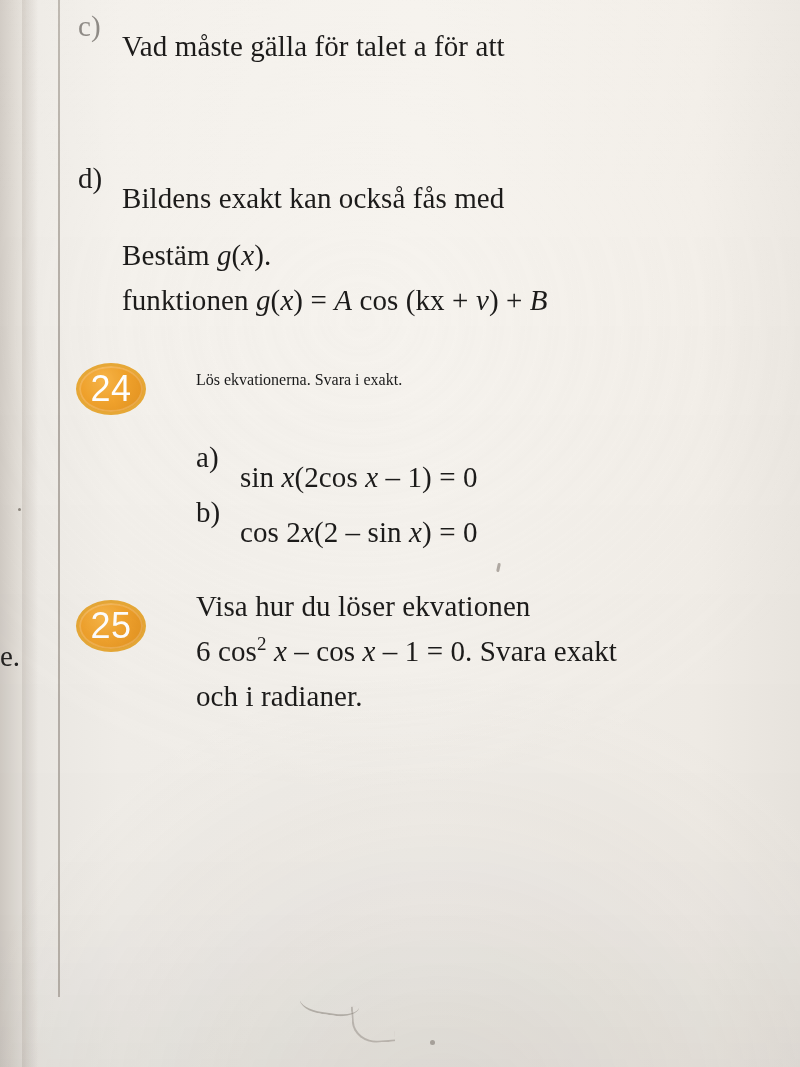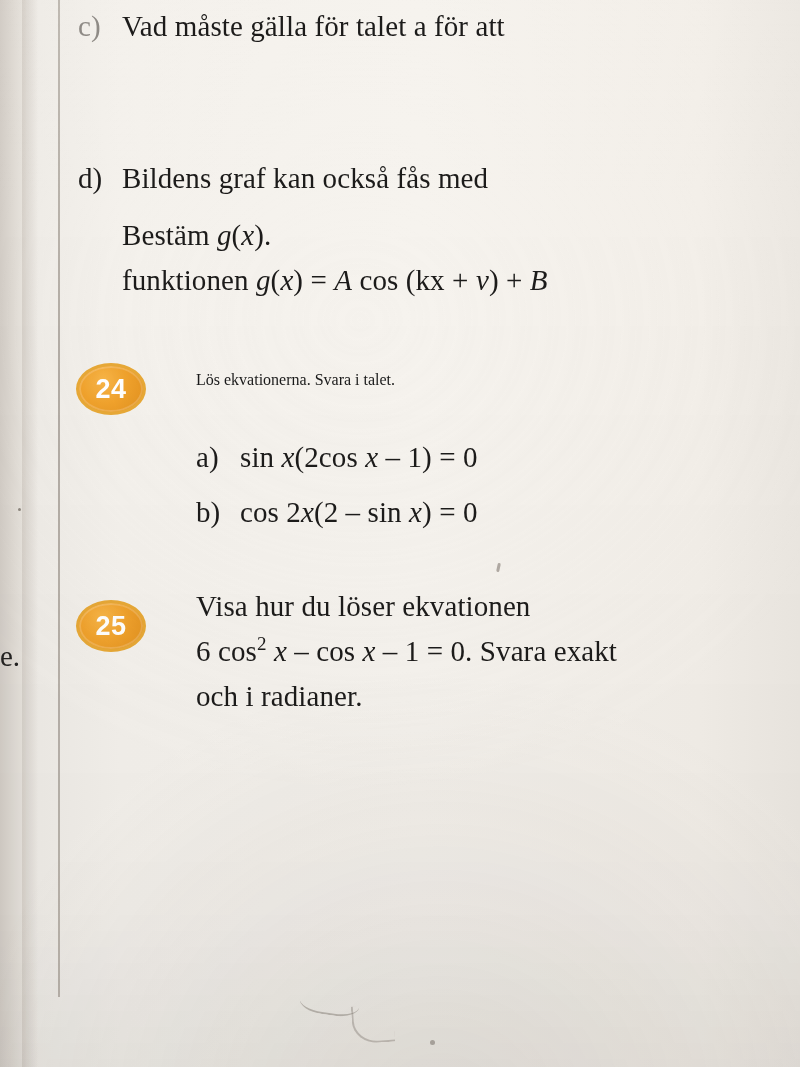--- a/index.html
+++ b/index.html
@@ -100,22 +100,22 @@
     height: 46px;
     border-radius: 50%;
     background: radial-gradient(circle at 38% 32%, #f7b548 0%, #f0a22c 45%, #e08f1d 100%);
     border: 3px solid #e7a836;
     box-shadow: inset 0 0 0 2px rgba(255,255,255,.18);
     display: flex;
     align-items: center;
     justify-content: center;
     color: #ffffff;
     font-family: "Liberation Sans", sans-serif;
-    font-weight: bold;
-    font-size: 27px;
+    font-weight: normal;
+    font-size: 36px;
     letter-spacing: .5px;
   }
 
   
   .margin-leftover {
     position: absolute;
     left: 0;
     top: 640px;
     font-size: 29px;
     color: #232221;
@@ -131,20 +131,21 @@
     display: flex;
     align-items: flex-start;
   }
   .row .tag {
     width: 44px;
     flex: 0 0 44px;
     font-size: 29px;
   }
   .row .body {
     flex: 1 1 auto;
+    margin-top: 20px;
   }
 
   
   .smudge1 {
     position: absolute;
     left: 300px;
     top: 985px;
     width: 60px;
     height: 28px;
     border-bottom: 2px solid rgba(150,143,134,.55);
@@ -185,30 +186,30 @@
         <div class="body">
           <div class="txt">Vad måste gälla för talet a för att</div>
         </div>
       </div>
     </div>
 
     <div class="block" style="left:0; top:156px; width:712px;">
       <div class="row">
         <div class="tag txt">d)</div>
         <div class="body">
-          <div class="txt">Bildens graf kan också fås med</div>
+          <div class="txt">Bildens exakt kan också fås med</div>
           <div class="txt" style="margin-top:12px;">Bestäm <i>g</i>(<i>x</i>).</div>
           <div class="txt">funktionen <i>g</i>(<i>x</i>) = <i>A</i> cos (kx + <i>v</i>) + <i>B</i></div>
         </div>
       </div>
     </div>
 
     <div class="badge" style="left:-2px; top:363px;">24</div>
 
-    <div class="block" style="left:118px; top:371px; width:600px;">Lös ekvationerna. Svara i talet.</div>
+    <div class="block" style="left:118px; top:371px; width:600px;">Lös ekvationerna. Svara i exakt.</div>
 
     <div class="block" style="left:118px; top:435px; width:600px;">
       <div class="row">
         <div class="tag txt">a)</div>
         <div class="body txt">sin <i>x</i>(2cos <i>x</i> – 1) = 0</div>
       </div>
     </div>
 
     <div class="block" style="left:118px; top:490px; width:600px;">
       <div class="row">

